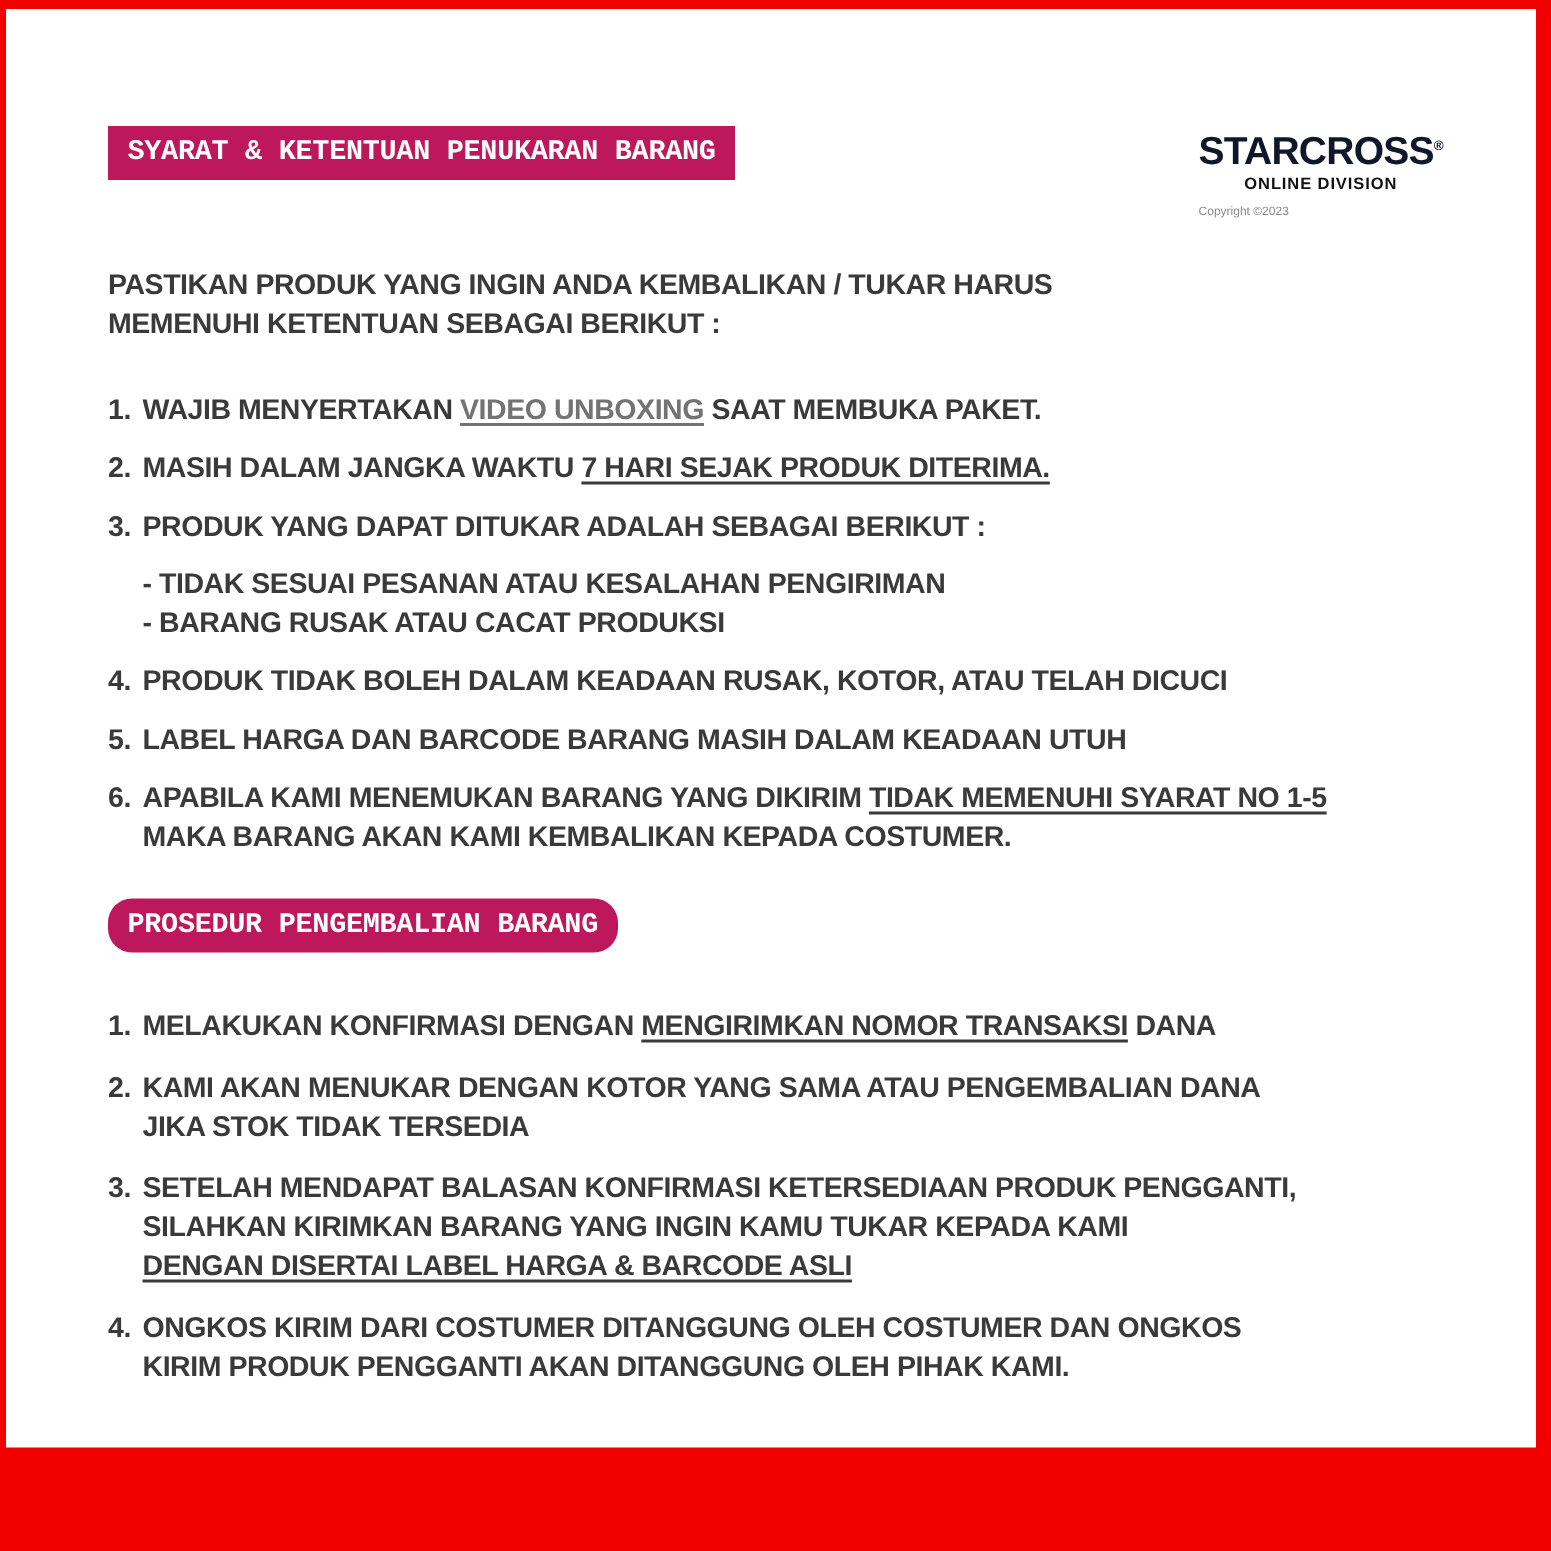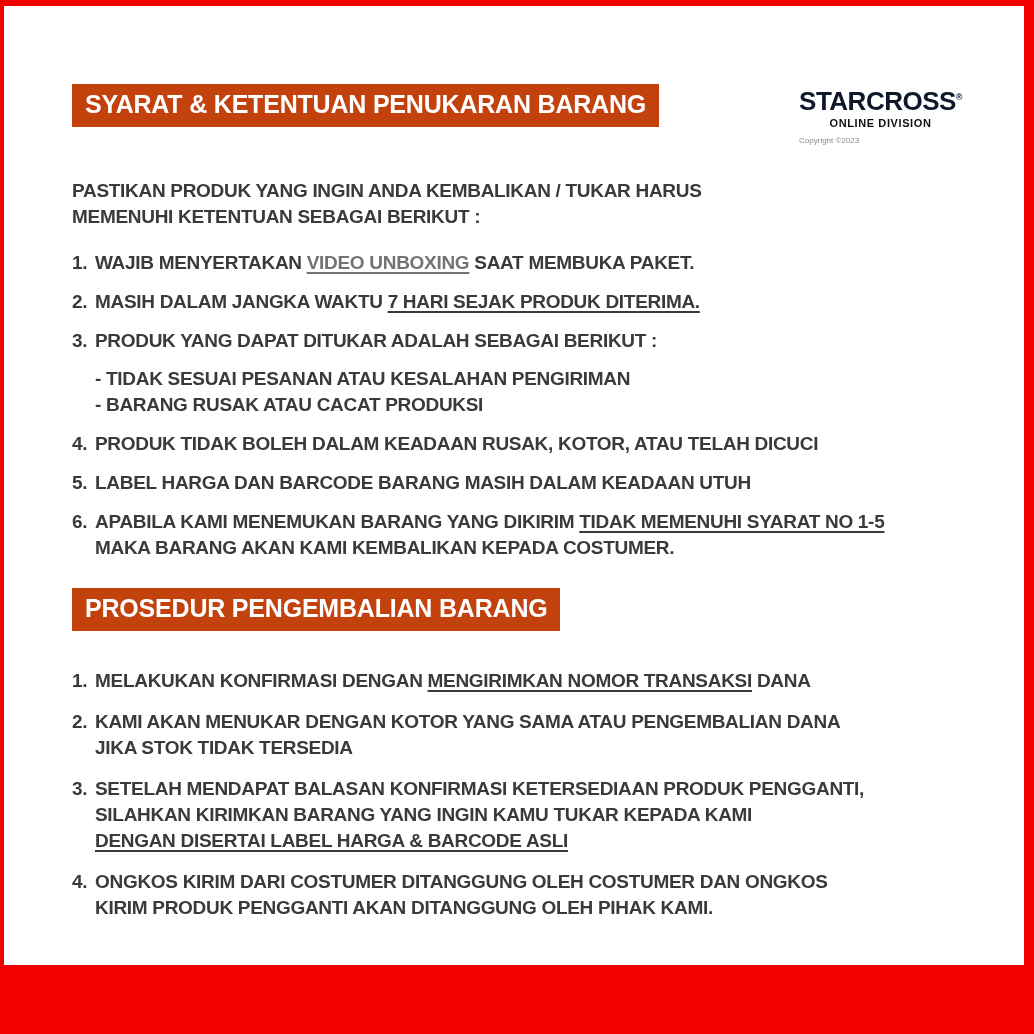--- a/index.html
+++ b/index.html
@@ -23,27 +23,28 @@
   }
   
   .header-row {
     display: flex;
     justify-content: space-between;
     align-items: flex-start;
     padding-right: 62px;
   }
   .badge {
     display: inline-block;
-    background: #c2410c;
+    background: #be185d;
     color: #ffffff;
-    font-size: 25px;
+    font-size: 19px;
     font-weight: bold;
     letter-spacing: -0.2px;
     padding: 6px 13px 8px 13px;
     white-space: nowrap;
+    font-family: Liberation Mono, monospace;
   }
   .logo {
     text-align: center;
     margin-top: 0px;
   }
   .logo .brand {
     color: #0f172a;
     font-weight: bold;
     font-size: 26px;
     letter-spacing: -0.5px;
@@ -63,21 +64,21 @@
   .logo .copyright {
     color: #8a8a8a;
     font-size: 8px;
     text-align: left;
     padding-right: 4px;
     margin-top: 3px;
   }
   
   .intro {
     margin-top: 33px;
-    margin-bottom: 20px;
+    margin-bottom: 31px;
     color: #3a3a3a;
     font-size: 19px;
     font-weight: bold;
     letter-spacing: -0.3px;
     line-height: 26px;
   }
   .intro div { white-space: nowrap; }
 
   .list { margin: 0; padding: 0; list-style: none; }
   .list li {
@@ -96,21 +97,21 @@
   .list .content div { white-space: nowrap; }
   .list .content .gap { margin-top: 12px; }
 
   .u {
     text-decoration: underline;
     text-decoration-thickness: 2px;
     text-underline-offset: 3px;
   }
   .red { color: #737373; }
 
-  .badge-proc { margin-top: 14px; }
+  .badge-proc { margin-top: 14px; border-radius: 16px; }
   .proc { margin-top: 37px; }
   .proc li { margin-bottom: 15px; }
 </style>
 </head>
 <body>
 
 <div class="page">
 
   <div class="header-row">
     <div class="badge">SYARAT &amp; KETENTUAN PENUKARAN BARANG</div>

